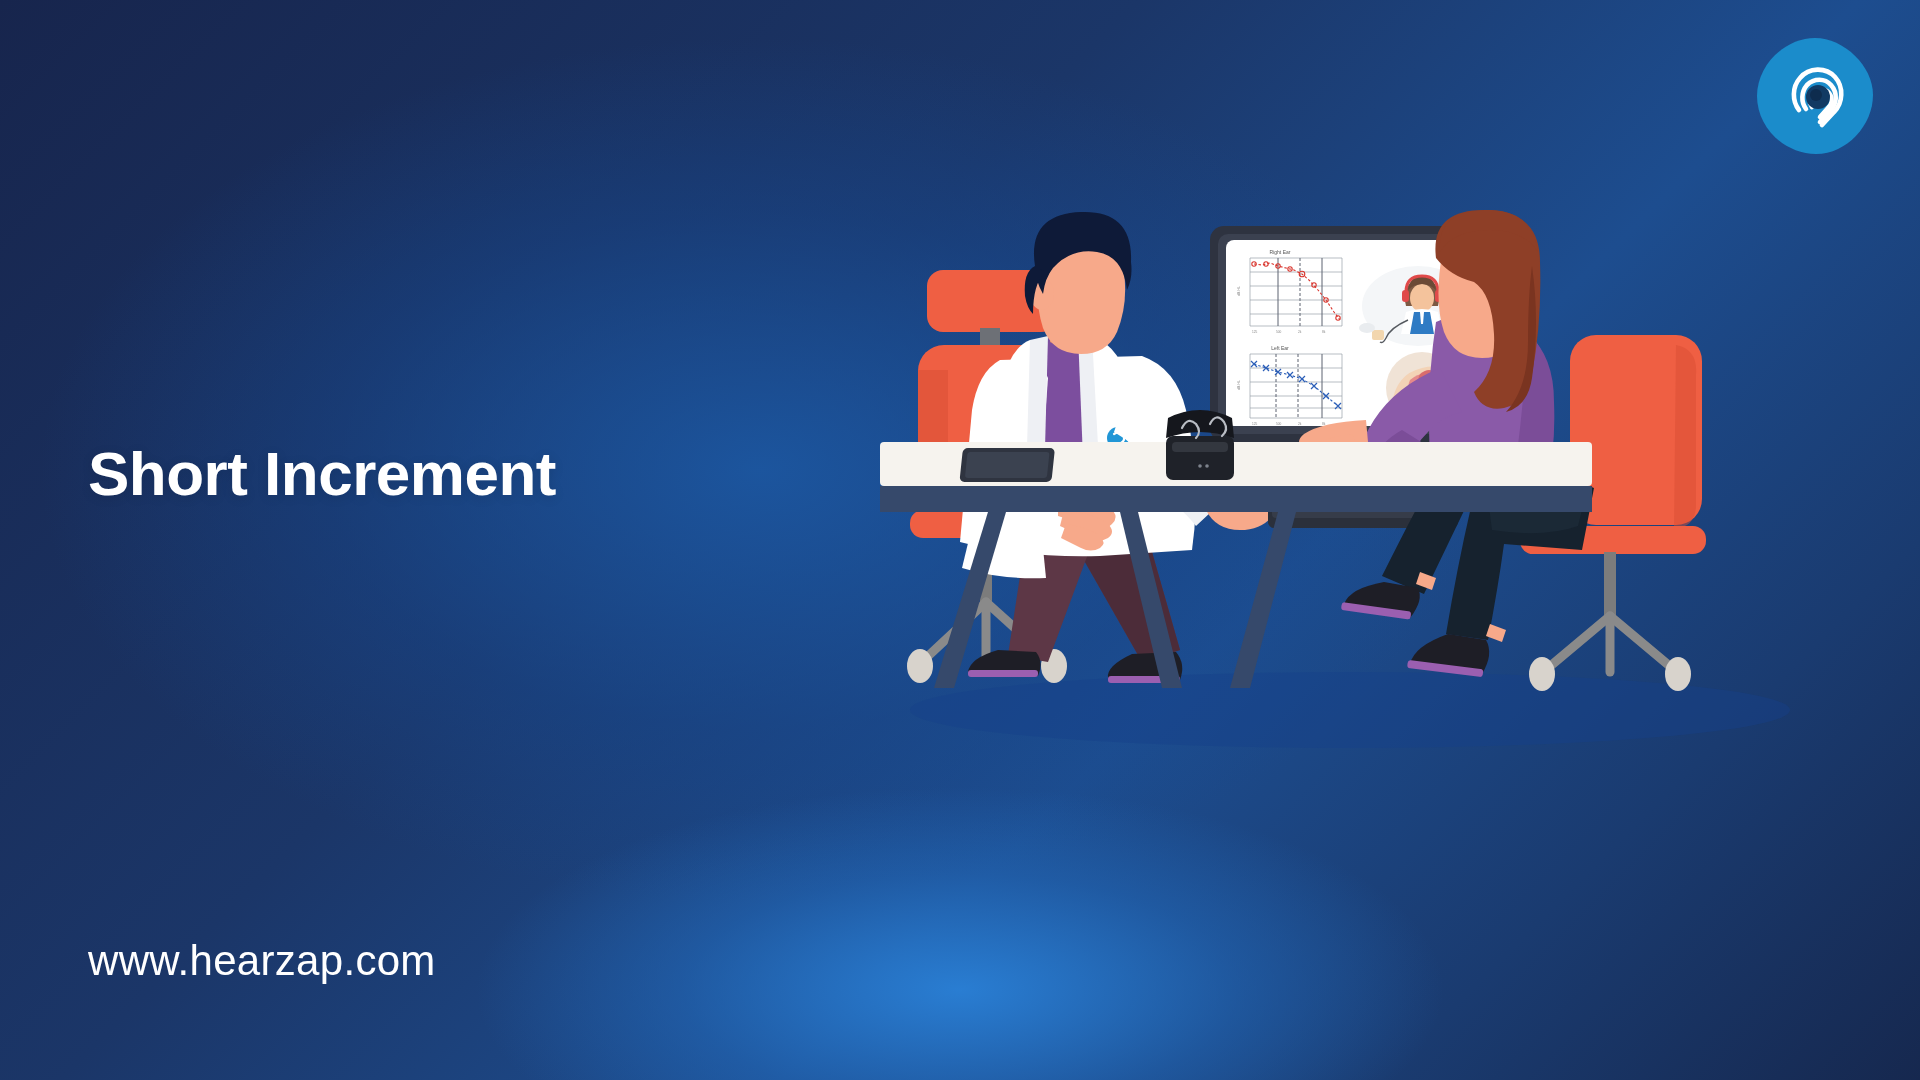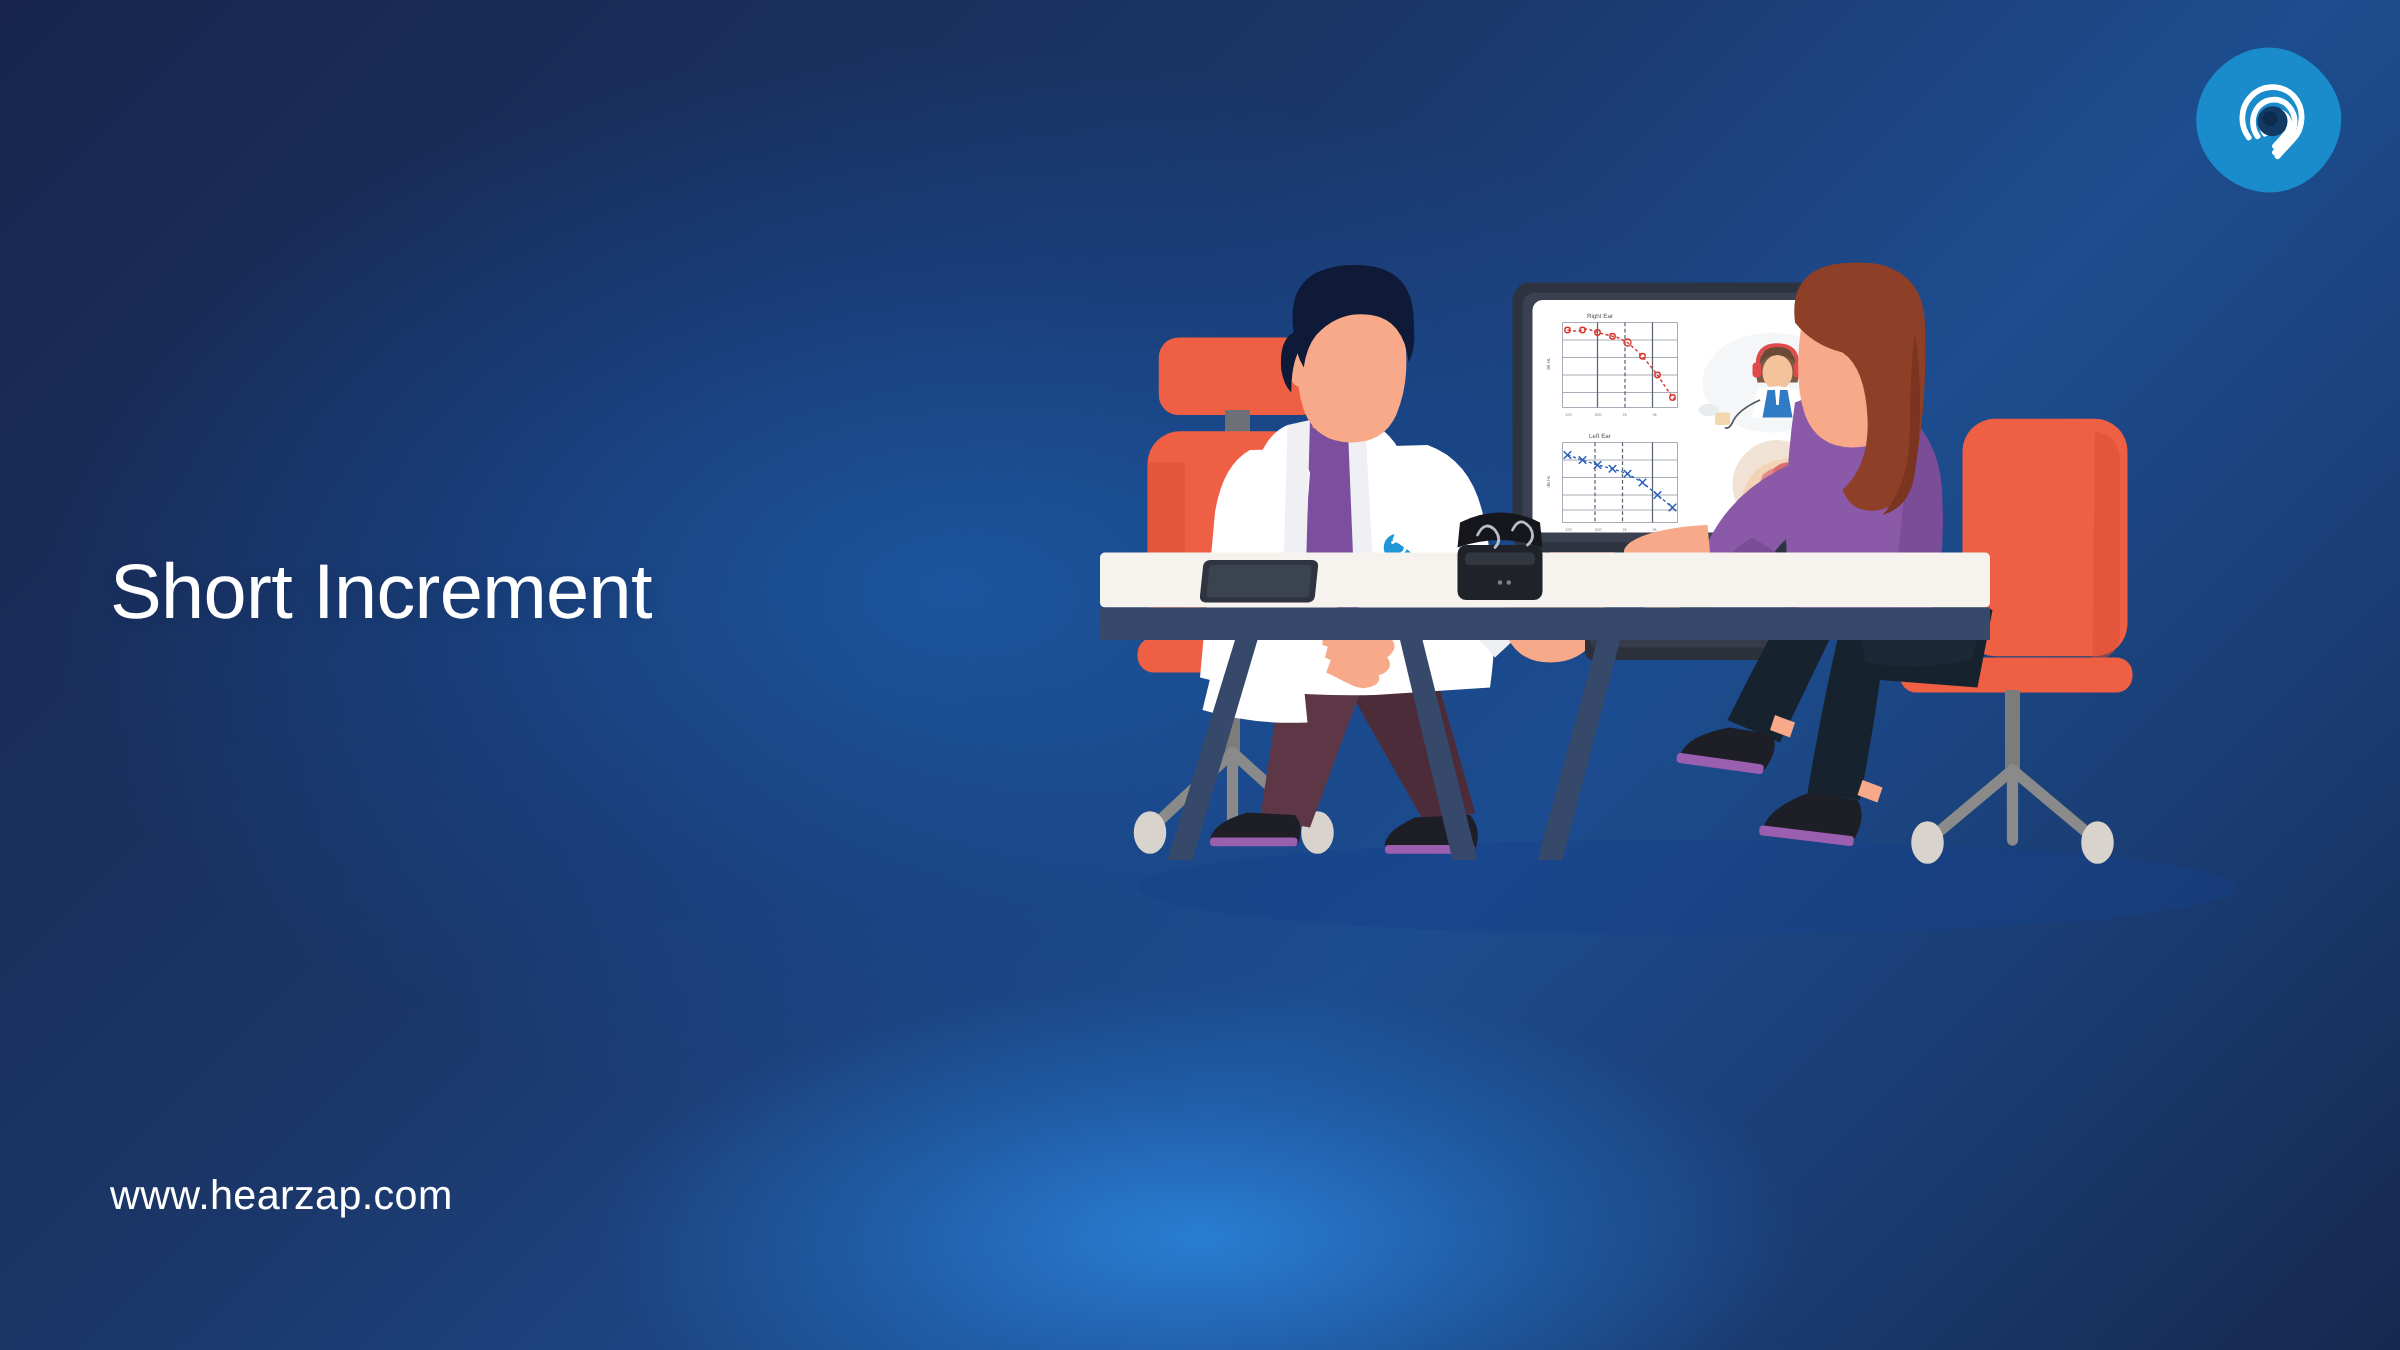--- a/index.html
+++ b/index.html
@@ -16,28 +16,28 @@
     overflow:hidden;
     background:
       radial-gradient(ellipse 620px 260px at 960px 990px, rgba(42,128,214,.95) 0%, rgba(34,104,184,.55) 45%, rgba(25,70,140,0) 78%),
       radial-gradient(ellipse 900px 540px at 760px 470px, rgba(28,92,170,.80) 0%, rgba(23,74,146,.42) 48%, rgba(18,52,110,0) 80%),
       linear-gradient(135deg, #17254d 0%, #1b3668 38%, #1d4d8f 62%, #1a3b70 82%, #16284f 100%);
   }
 
   
   .headline {
     position:absolute; left:88px; top:424px;
-    color:#ffffff; font-size:62px; font-weight:normal;
+    color:#ffffff; font-size:62px; font-weight:bold;
     letter-spacing:-0.5px; line-height:1.62;
     text-shadow:0 2px 12px rgba(0,0,0,.12);
   }
   .headline .l2 { display:block; }
   .url {
     position:absolute; left:88px; top:937px;
-    color:#ffffff; font-size:33px; letter-spacing:.3px;
+    color:#ffffff; font-size:42px; letter-spacing:.3px;
   }
 
   
   .logo { position:absolute; left:1752px; top:33px; width:126px; height:126px; }
 
   
   .scene { position:absolute; left:880px; top:210px; width:960px; height:660px; }
   .scene svg { display:block; }
 </style>
 </head>

